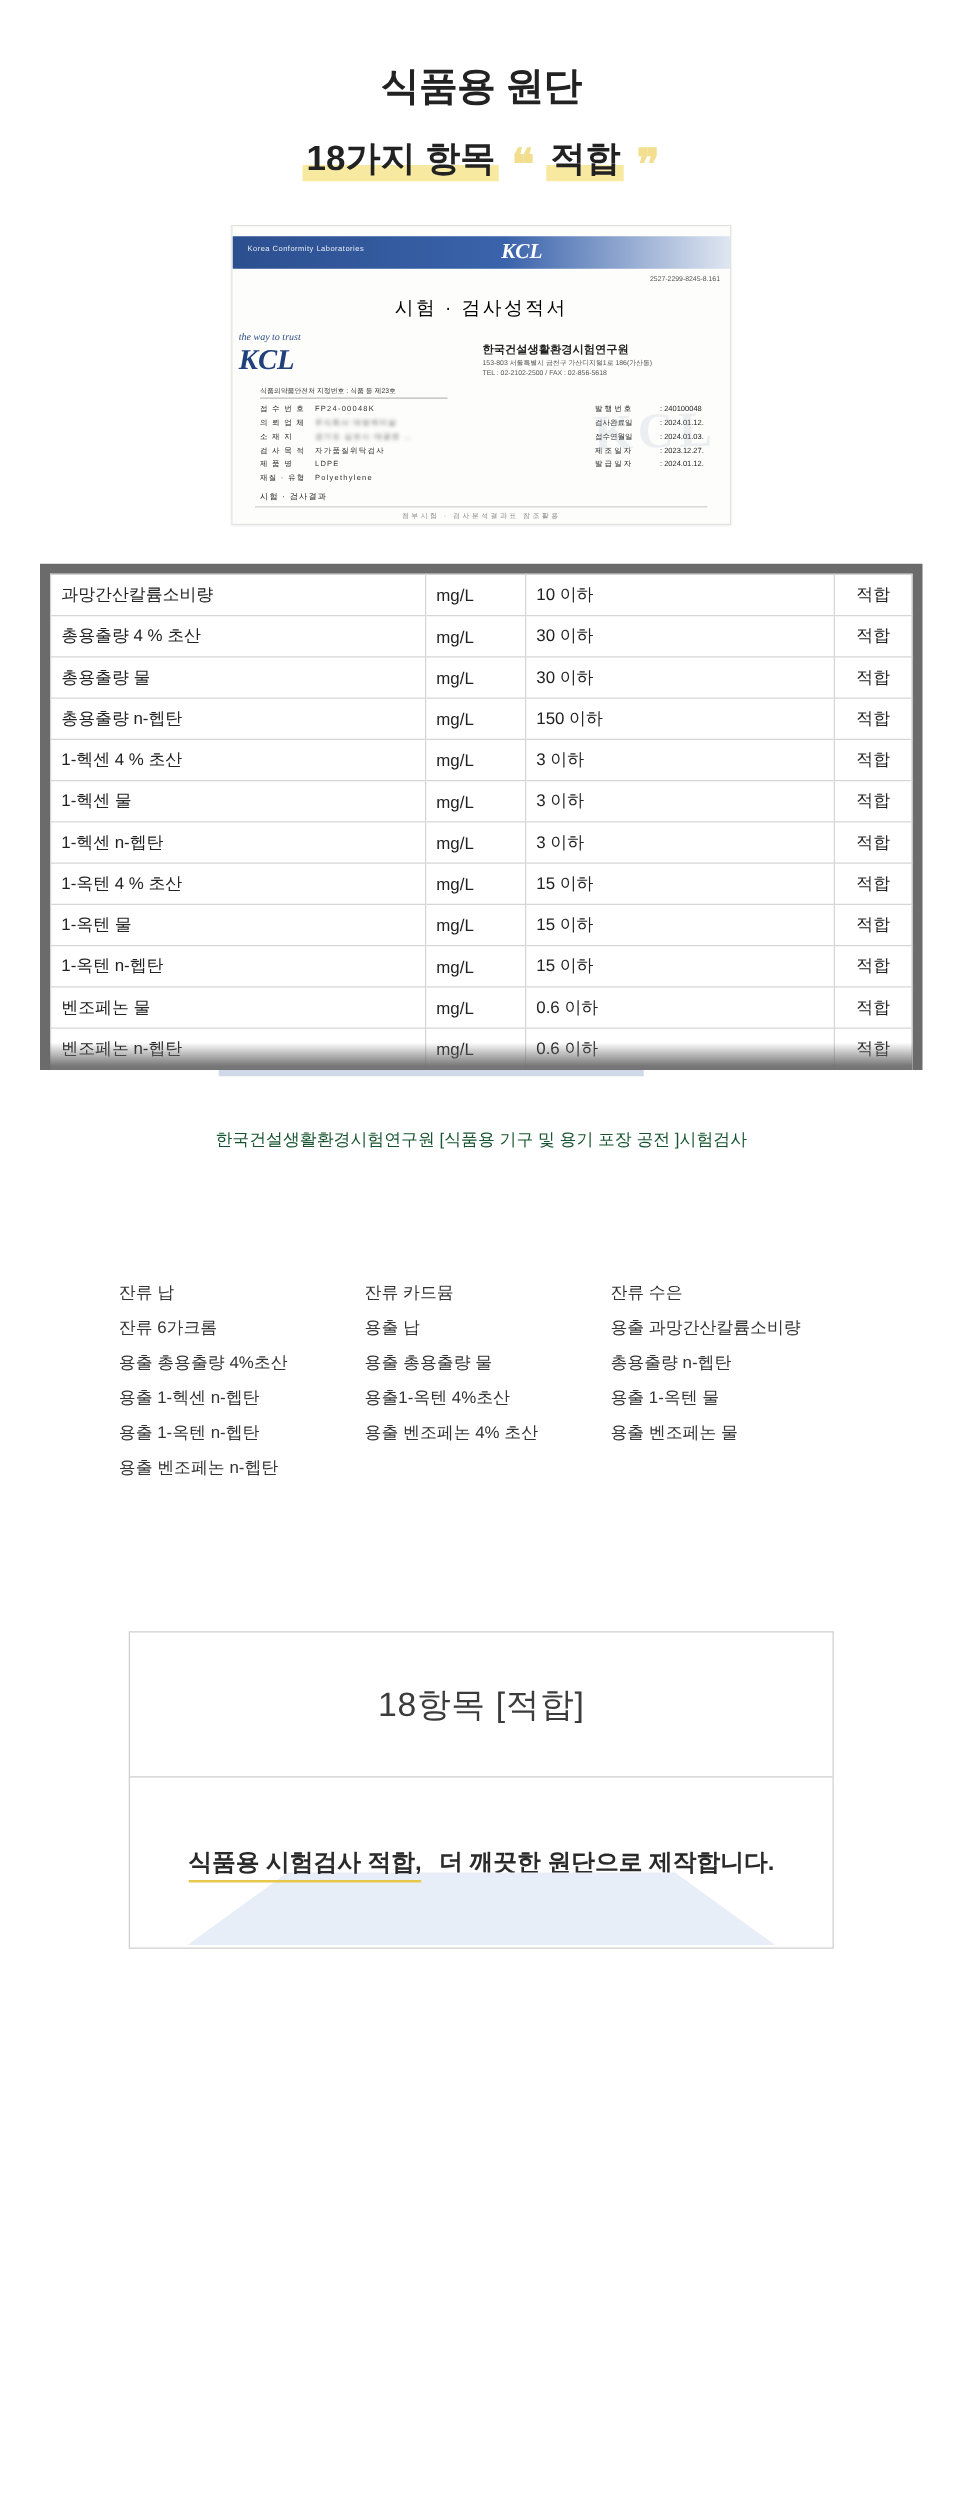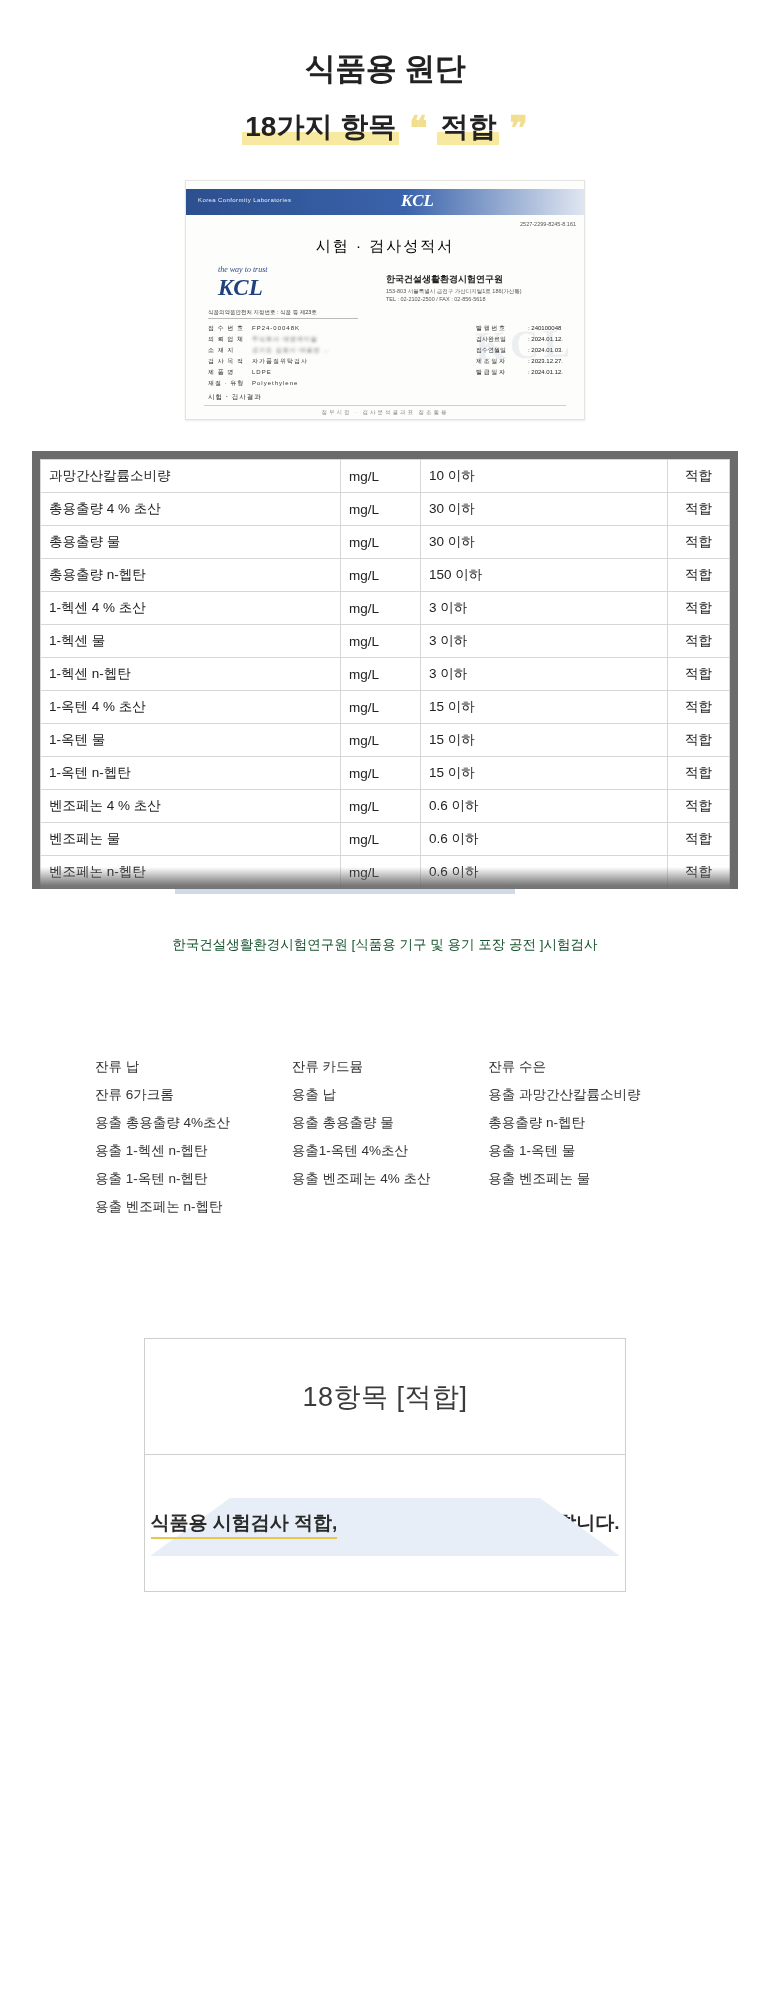--- a/index.html
+++ b/index.html
@@ -21,21 +21,21 @@
   }
   .title-line1 {
     font-size: 31px;
     font-weight: bold;
     color: #222;
     letter-spacing: -0.5px;
   }
   .title-line2 {
     margin-top: 18px;
     display: inline-flex;
-    align-items: flex-start;
+    align-items: flex-end;
     justify-content: center;
     gap: 10px;
     position: relative;
   }
   .hl {
     position: relative;
     display: inline-block;
     font-size: 28px;
     font-weight: bold;
     color: #222;
@@ -109,21 +109,21 @@
   .cert-title {
     position: absolute;
     left: 0; right: 0; top: 56px;
     text-align: center;
     font-size: 15px;
     letter-spacing: 2px;
     color: #000000;
   }
   .cert-logo {
     position: absolute;
-    left: 32px; top: 84px;
+    left: 5px; top: 84px;
   }
   .cert-logo .way {
     font-family: "Liberation Serif", serif;
     font-style: italic;
     font-size: 8px;
     color: #2b4a86;
   }
   .cert-logo .kcl-big {
     font-family: "Liberation Serif", serif;
     font-style: italic;
@@ -280,21 +280,21 @@
   }
 
   
   .arrow-funnel {
     width: 770px;
     height: 60px;
     position: relative;
     margin-top: 62px;
   }
   .bottom-box {
-    width: 482px;
+    width: 564px;
     margin: 0 auto;
     border: 1px solid #cfcfcf;
     background: #fff;
   }
   .bottom-top {
     height: 116px;
     display: flex;
     align-items: center;
     justify-content: center;
     border-bottom: 1px solid #cfcfcf;
@@ -438,26 +438,20 @@
       <tr>
         <td class="c-name">1-옥텐 물</td>
         <td class="c-unit">mg/L</td>
         <td class="c-std">15 이하</td>
         <td class="c-res">적합</td>
       </tr>
       <tr>
         <td class="c-name">1-옥텐 n-헵탄</td>
         <td class="c-unit">mg/L</td>
         <td class="c-std">15 이하</td>
-        <td class="c-res">적합</td>
-      </tr>
-      <tr>
-        <td class="c-name">벤조페논 4 % 초산</td>
-        <td class="c-unit">mg/L</td>
-        <td class="c-std">0.6 이하</td>
         <td class="c-res">적합</td>
       </tr>
       <tr>
         <td class="c-name">벤조페논 물</td>
         <td class="c-unit">mg/L</td>
         <td class="c-std">0.6 이하</td>
         <td class="c-res">적합</td>
       </tr>
       <tr>
         <td class="c-name">벤조페논 n-헵탄</td>

